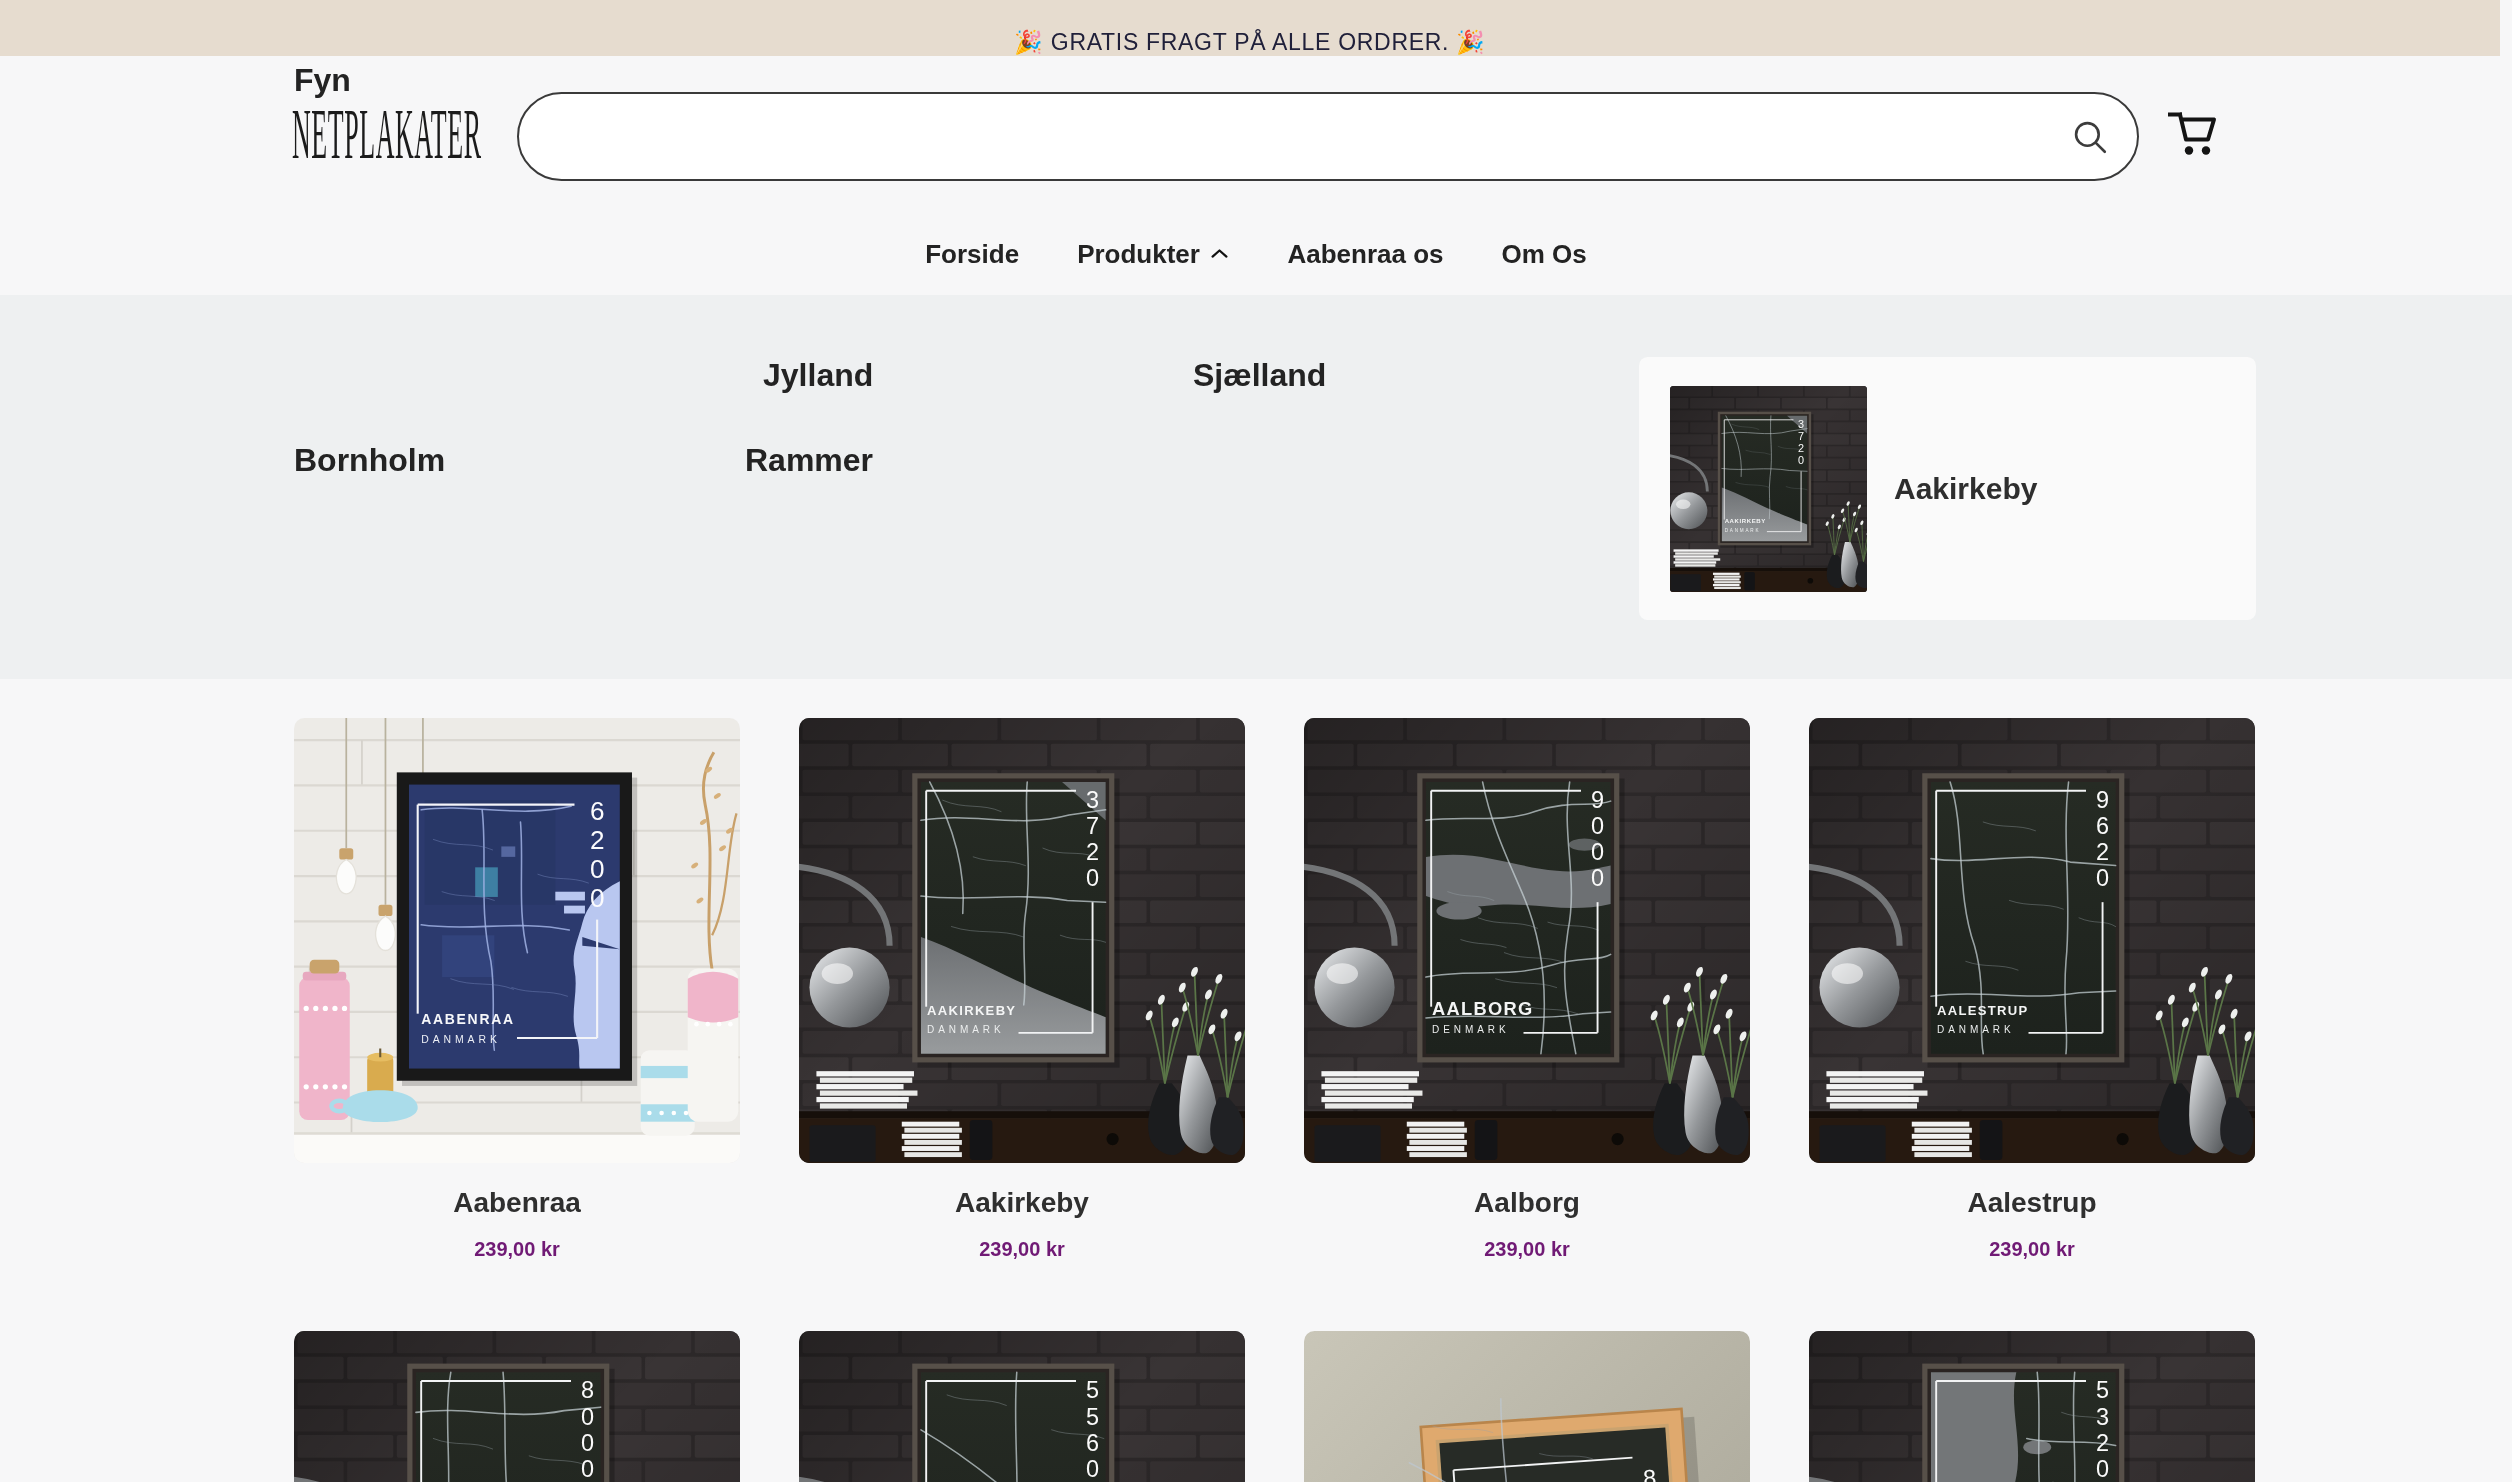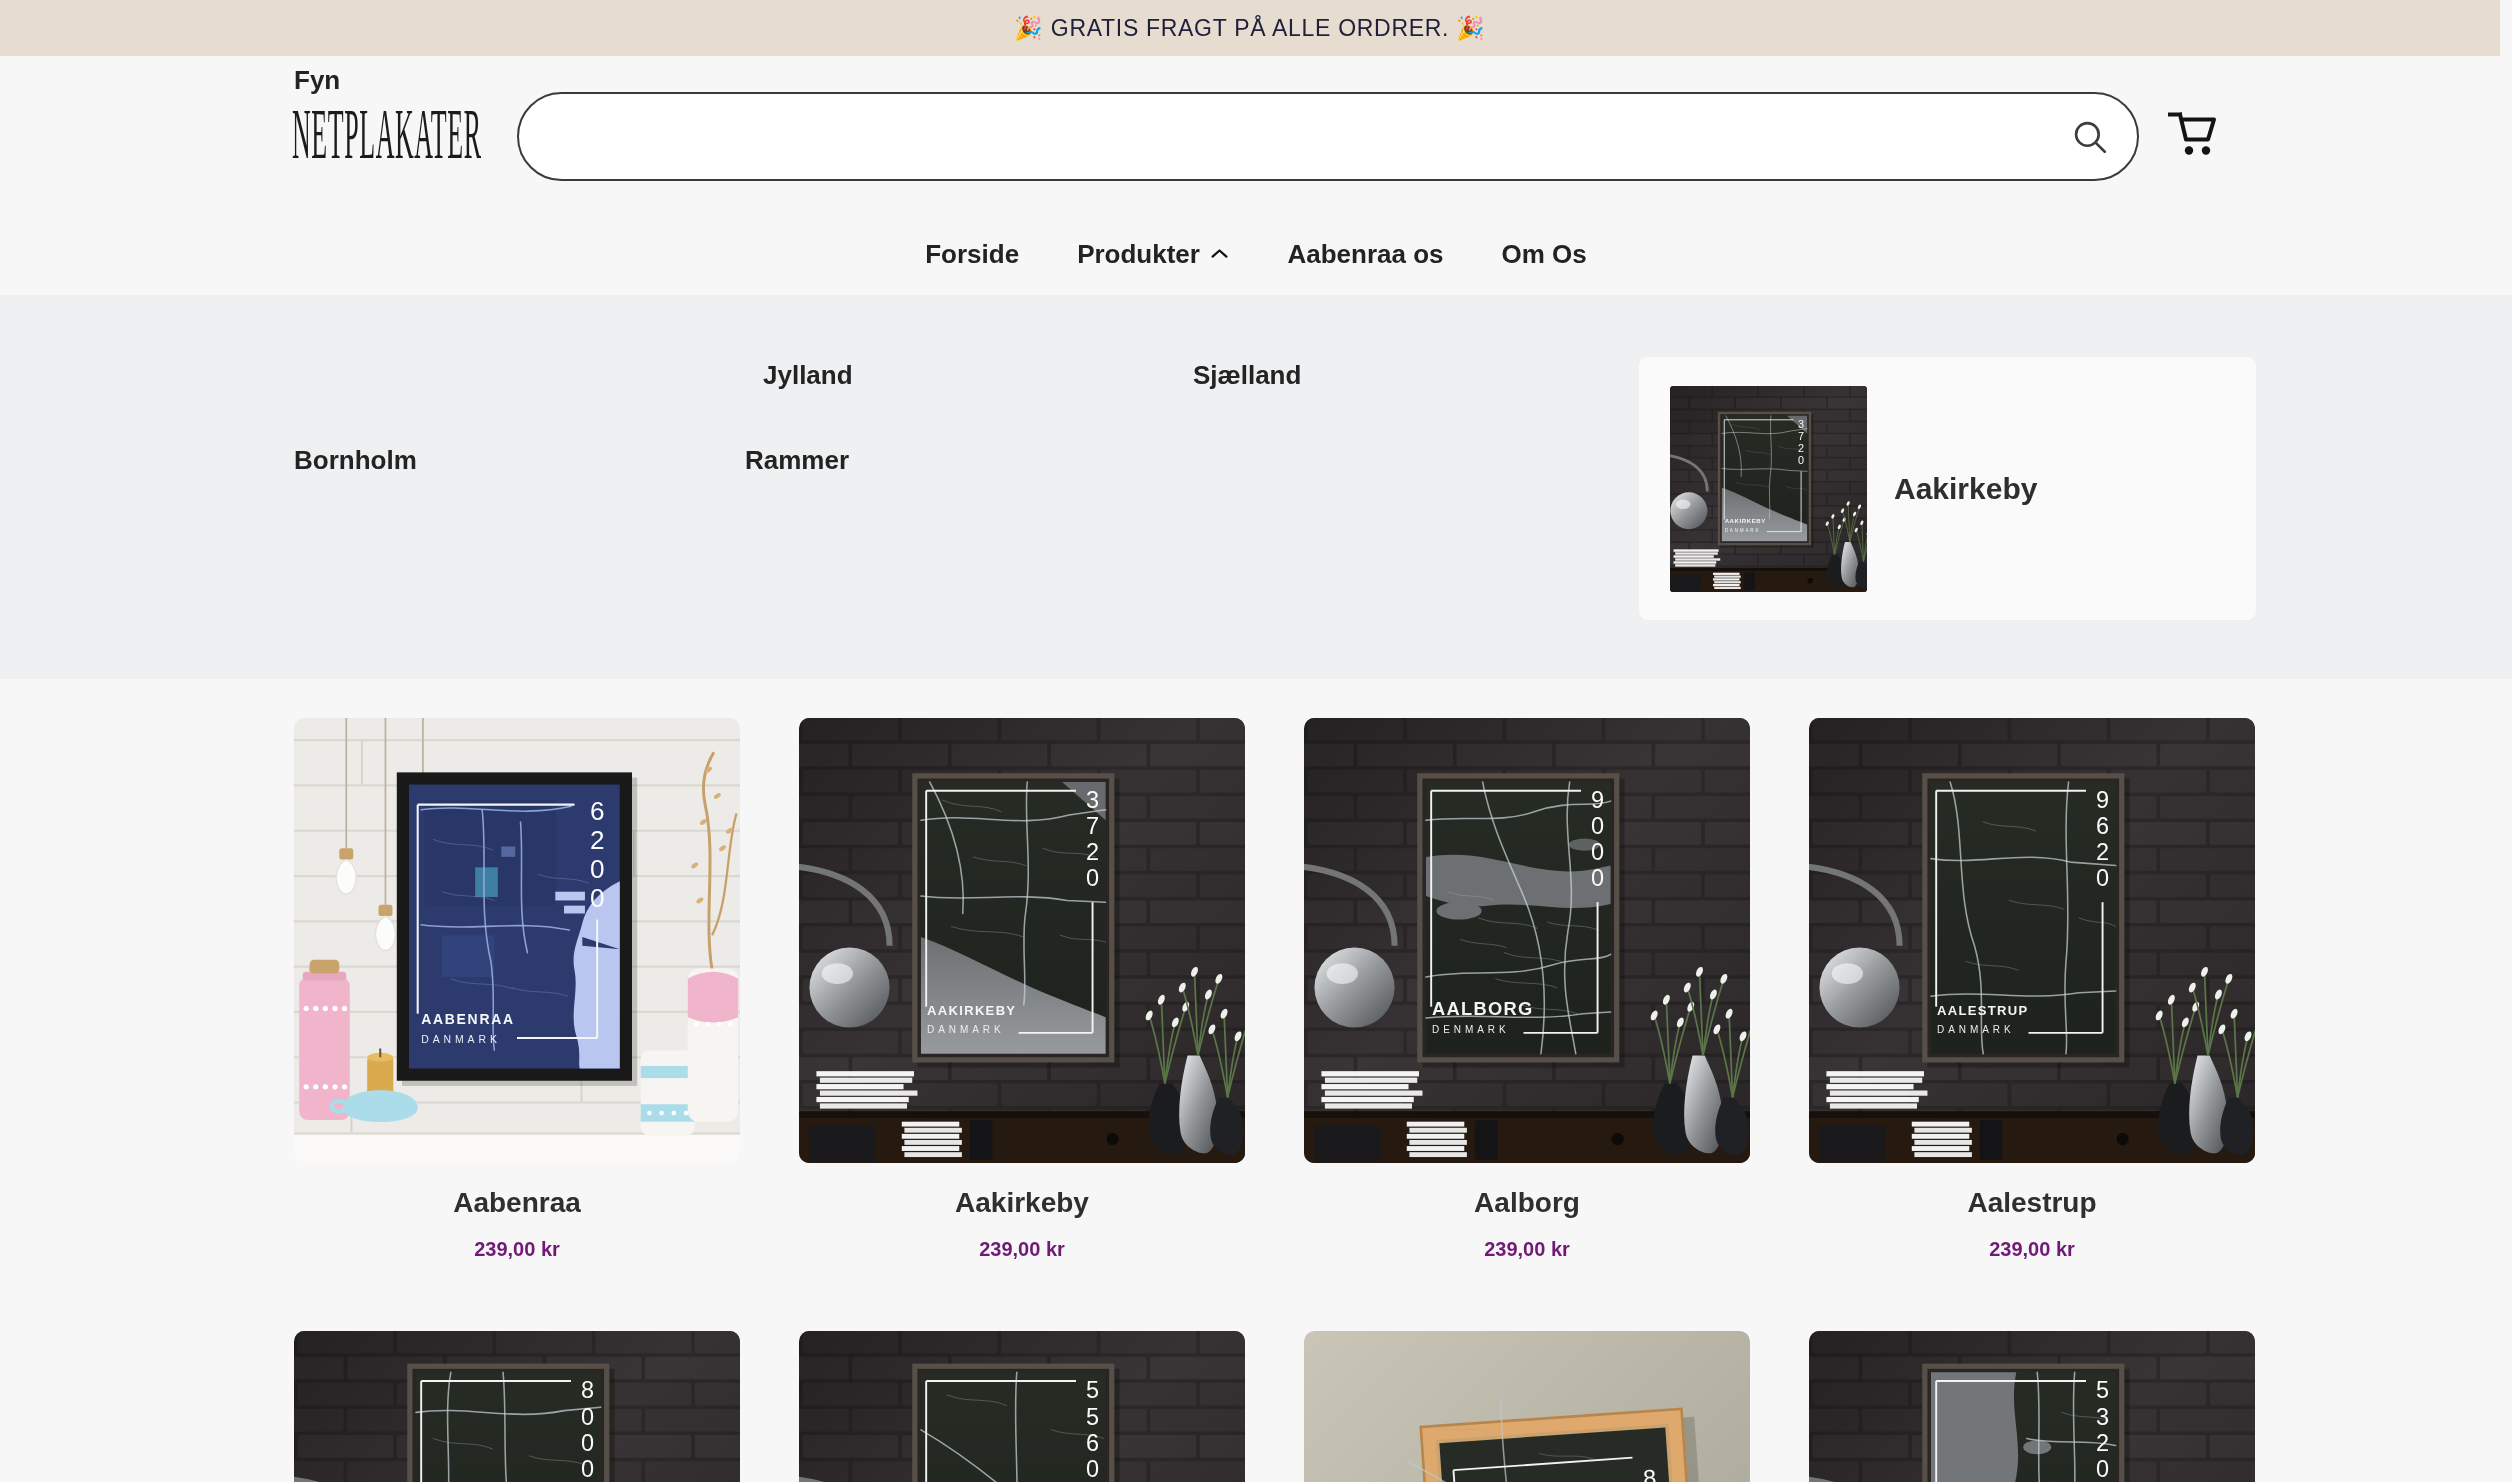--- a/index.html
+++ b/index.html
@@ -1,20 +1,20 @@
 <!DOCTYPE html>
 <html style="--banner-bg: #e6dccf; --page-bg: #f7f7f8; --menu-bg: #eef0f1; --card-bg: #fafafa; --ink: #232323; --accent-underline: #000000;font-size:14px"><head>
 <meta charset="utf-8">
 <style>
   html,body{margin:0;padding:0;background:#f7f7f8;font-family:"Liberation Sans",sans-serif;}
   #page{position:relative;width:2512px;height:1483px;overflow:hidden;background:var(--page-bg,#f7f7f8);}
 
   
   .banner{position:absolute;top:0;left:0;right:12px;height:56px;background:var(--banner-bg,#e6dccf);
-    display:flex;align-items:center;justify-content:center;font-size:23px;letter-spacing:0.7px;
+    display:flex;align-items:flex-end;justify-content:center;font-size:23px;letter-spacing:0.7px;
     color:#20203a;}
 
   
   .logo{position:absolute;left:292px;top:101px;height:66px;display:flex;align-items:center;
     font-family:"Liberation Serif",serif;font-size:72px;font-weight:500;color:#1b1b1b;
     transform:scaleX(.36);transform-origin:left center;letter-spacing:1.7px;white-space:nowrap;cursor:pointer;}
   .search{position:absolute;left:517px;top:92px;width:1622px;height:89px;background:#fff;
     border:2.6px solid #3a3a3a;border-radius:45px;display:flex;align-items:center;box-sizing:border-box;}
   .search input{flex:1;border:none;outline:none;background:transparent;font-size:26px;
     padding:0 35px;height:90%;font-family:"Liberation Sans",sans-serif;}
@@ -25,21 +25,21 @@
 
   
   .nav{position:absolute;top:229px;left:0;right:0;display:flex;justify-content:center;gap:58px;margin-top:12px;}
   .nav a{display:flex;align-items:flex-start;gap:10.5px;font-size:26px;font-weight:700;
     color:var(--ink,#232323);text-decoration:none;line-height:26px;padding-bottom:37px;cursor:pointer;}
   .nav a.active{border-bottom:3.5px solid #000;}
   .nav .caret{margin-top:6.1px;}
 
   
   .menu{position:absolute;top:295px;left:0;right:0;height:384px;background:var(--menu-bg,#eef0f1);}
-  .menu a.mlink{position:absolute;font-size:26px;font-weight:700;color:var(--ink,#232323);
+  .menu a.mlink{position:absolute;font-size:32px;font-weight:700;color:var(--ink,#232323);
     text-decoration:none;line-height:31px;cursor:pointer;}
   .featured{position:absolute;left:1639px;top:62px;width:617px;height:263px;
     background:var(--card-bg,#fafafa);border-radius:8.7px;cursor:pointer;}
   .featured .thumb{position:absolute;left:30.5px;top:29px;width:197px;height:206px;border-radius:3.5px;
     overflow:hidden;}
   .featured .ftitle{position:absolute;left:255px;top:0;height:100%;display:flex;align-items:center;
     font-size:30px;font-weight:700;color:#2e2e2e;}
 
   
   .grid{position:absolute;left:294px;top:694px;display:grid;grid-template-columns:repeat(4,446px);

